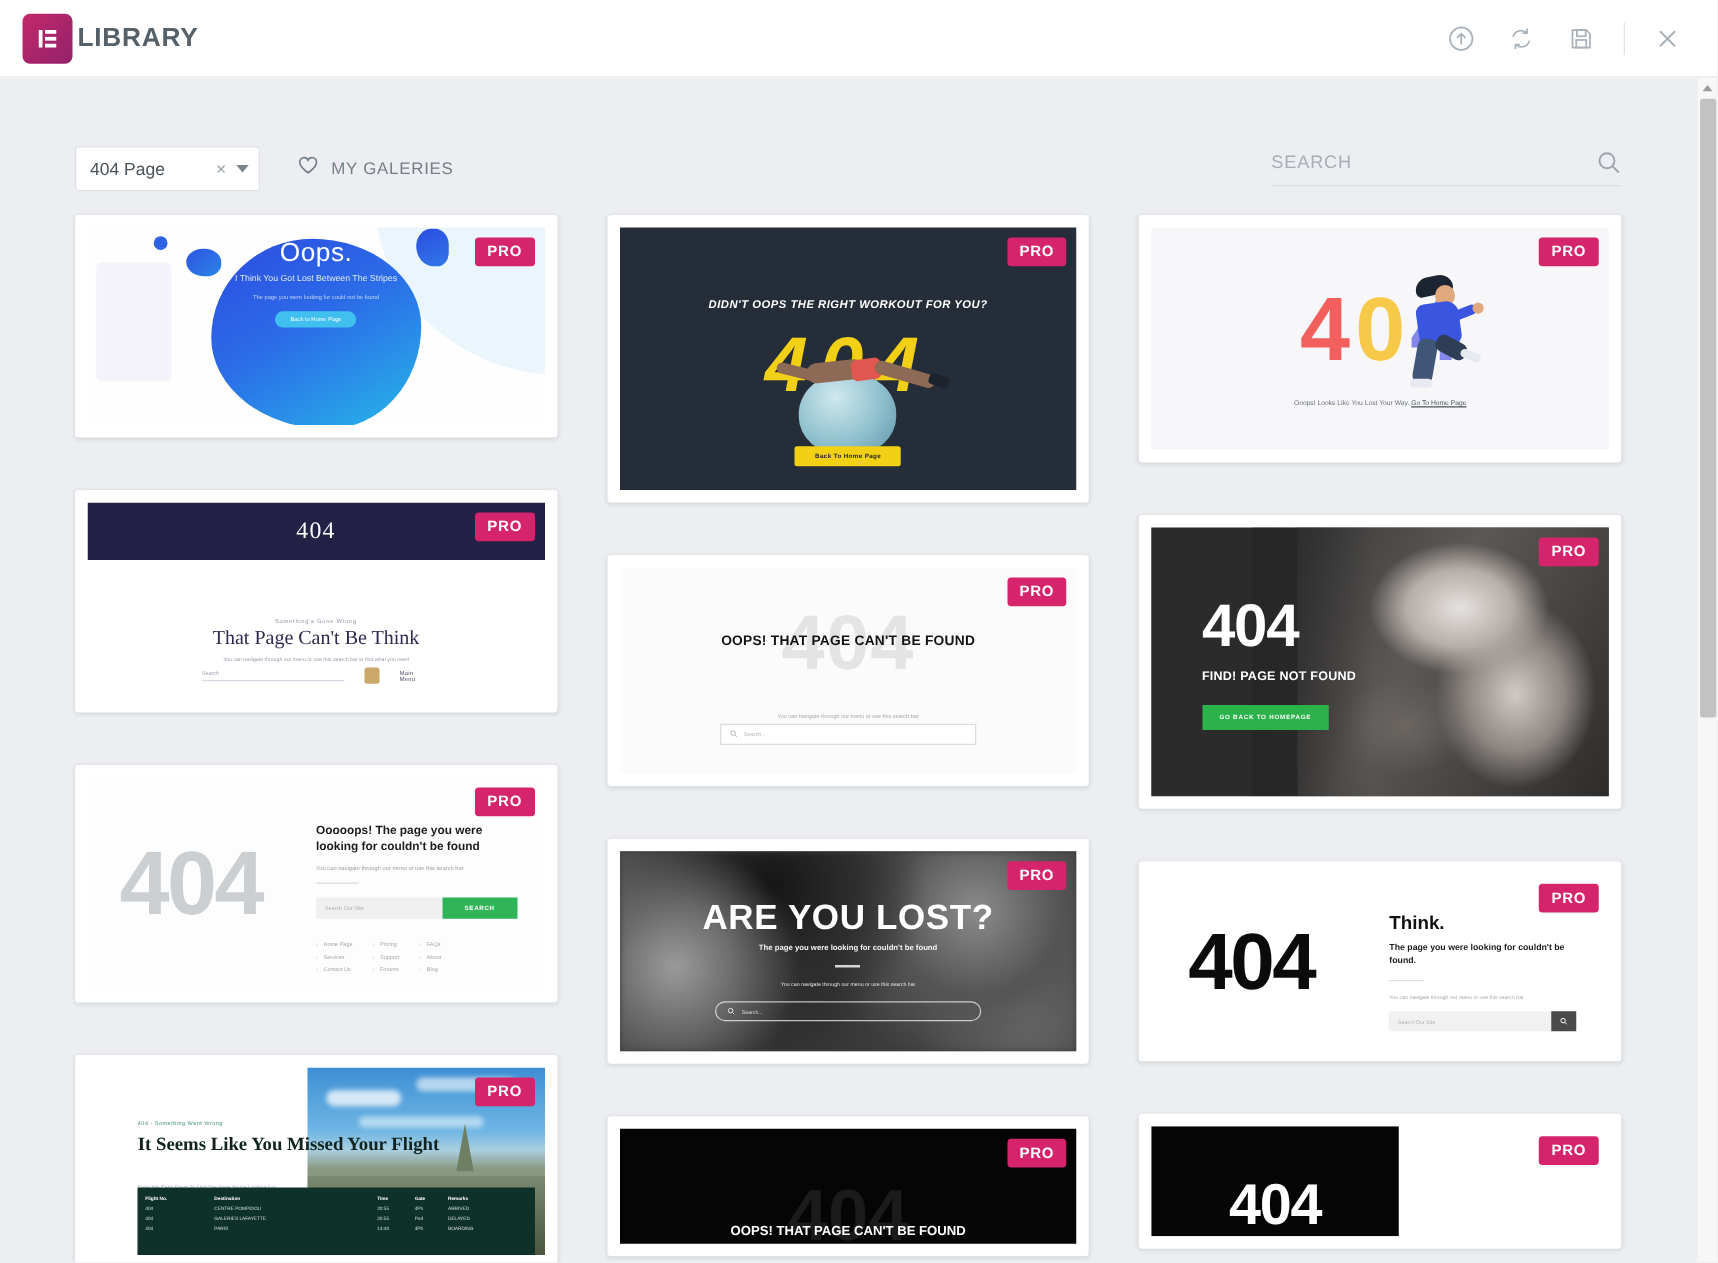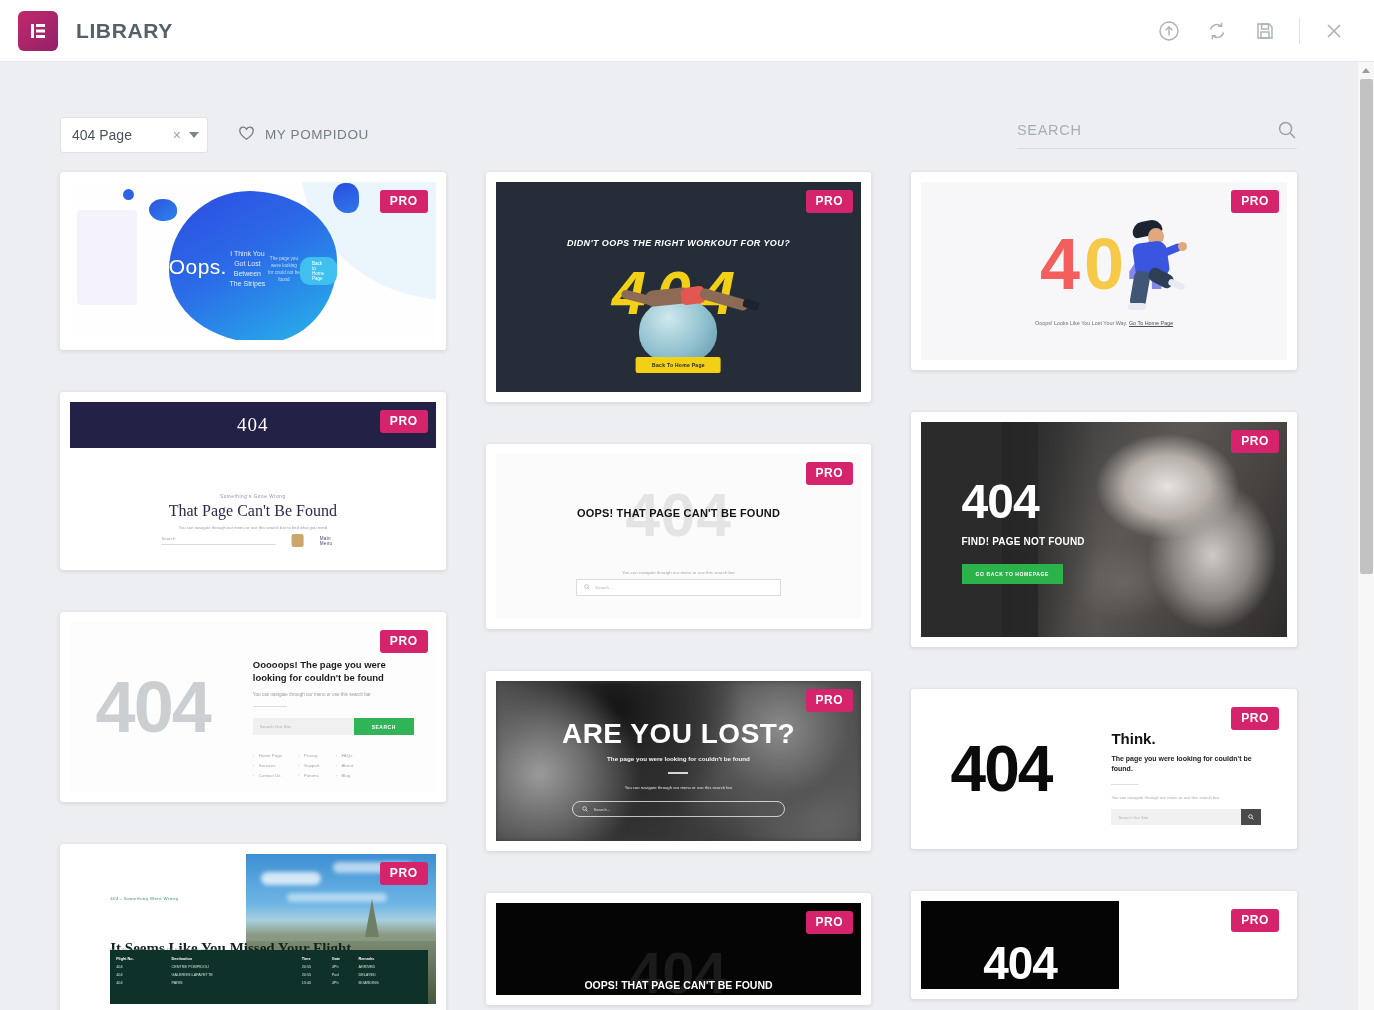--- a/index.html
+++ b/index.html
@@ -30,21 +30,21 @@
   }
   .logo {
     width: 40px; height: 40px;
     border-radius: 6px;
     background: linear-gradient(135deg, #c2296a 0%, #93216b 100%);
     display: flex; align-items: center; justify-content: center;
     flex: none;
   }
   .logo svg { display: block; }
   .brand-title {
-    margin-left: 18px;
+    margin-left: 4px;
     font-size: 21px;
     font-weight: bold;
     letter-spacing: .6px;
     color: #556068;
   }
 
   .tabs { display: flex; align-items: stretch; flex: none; }
   .tab {
     width: 163px;
     display: flex; align-items: center; justify-content: center;
@@ -213,21 +213,21 @@
     position: absolute; right: -4%; top: -14%;
     width: 150px; height: 140px; background: #eaf6fb;
     border-radius: 0 0 0 100%;
   }
   .blob {
     position: absolute; left: 50%; top: 50%;
     transform: translate(-50%,-46%);
     width: 168px; height: 152px;
     background: linear-gradient(150deg,#2d4be0 0%,#2b6ce8 45%,#27b7e8 100%);
     border-radius: 48% 52% 44% 56% / 52% 46% 54% 48%;
-    display: flex; flex-direction: row; align-items: center; justify-content: flex-start;
+    display: flex; flex-direction: column; align-items: center; justify-content: flex-start;
     color: #fff;
   }
   .blob .dot-a { position: absolute; left: -20px; top: 8px; width: 28px; height: 22px;
     background: linear-gradient(140deg,#2f52e3,#2a86e8); border-radius: 50% 50% 45% 55%; }
   .blob .dot-b { position: absolute; left: -46px; top: -2px; width: 11px; height: 11px;
     background: #2f63e5; border-radius: 50%; }
   .blob .dot-c { position: absolute; right: -22px; top: -8px; width: 26px; height: 30px;
     background: linear-gradient(160deg,#2c4ce1,#2f78e8); border-radius: 52% 48% 40% 60%; }
   .blob-title { font-size: 21px; letter-spacing: .4px; }
   .blob-sub { font-size: 7px; opacity: .85; text-align: center; line-height: 1.45; margin-top: 4px; }
@@ -383,21 +383,21 @@
     background: rgba(255,255,255,.6); border-radius: 10px; filter: blur(2px); }
   .fl-cloud3 { position: absolute; left: 22%; top: 26%; width: 100px; height: 9px;
     background: rgba(255,255,255,.5); border-radius: 10px; filter: blur(2px); }
   .fl-tower { position: absolute; left: 63%; top: 30%; width: 0; height: 0;
     border-left: 7px solid transparent; border-right: 7px solid transparent;
     border-bottom: 38px solid #6e7f63; }
   .fl-city { position: absolute; left: 0; right: 0; bottom: 0; height: 42%;
     background: linear-gradient(to bottom, rgba(120,135,110,.85), rgba(72,85,62,.95)); }
   .fl-kick { position: absolute; left: 11%; top: 28%; font-size: 4.4px; color: #3f8f76; letter-spacing: .4px; }
   .fl-title { position: absolute; left: 11%; top: 35%; font-family: "Liberation Serif", serif;
-    font-size: 15px; font-weight: bold; color: #10231e; line-height: 1.28; margin-top: 32px; }
+    font-size: 15px; font-weight: bold; color: #10231e; line-height: 1.28; }
   .fl-txt { position: absolute; left: 11%; top: 62%; font-size: 4.2px; color: #9aa3a0; }
   .fl-board {
     position: absolute; left: 11%; right: 2%; bottom: 0; height: 36%;
     background: #0e3129; padding: 5px 6px;
   }
   .fl-board table { width: 100%; border-collapse: collapse; font-size: 3.8px; color: #d9e7e2; }
   .fl-board th { text-align: left; color: #ffffff; font-weight: bold; padding: 2px 0; }
   .fl-board td { color: #cfe0da; padding: 2px 0; }
 
   
@@ -620,21 +620,21 @@
         <span class="select-clear">×</span>
         <span class="caret"></span>
       </div>
 
       <div class="favorites">
         <span>
           <svg width="17" height="16" viewBox="0 0 17 16" fill="none" stroke="currentColor" stroke-width="1.3">
             <path d="M8.5 14.2S1.8 10 1.8 5.6a3.5 3.5 0 0 1 6.7-1.4A3.5 3.5 0 0 1 15.2 5.6c0 4.4-6.7 8.6-6.7 8.6z"></path>
           </svg>
         </span>
-        <span class="favorites-label">MY POMPIDOU</span>
+        <span class="favorites-label">MY GALERIES</span>
       </div>
 
       <div class="toolbar-spacer"></div>
 
       <div class="search-wrap">
         <input class="search-input" type="text" placeholder="SEARCH" style="">
         <span class="search-icon">
           <svg width="20" height="20" viewBox="0 0 20 20" fill="none" stroke="currentColor" stroke-width="1.5">
             <circle cx="8.6" cy="8.6" r="6"></circle>
               <path d="M13.1 13.1L18 18"></path>
@@ -662,21 +662,21 @@
         </div>
       </div>
 
       <div class="card">
         <span class="pro-badge">PRO</span>
         <div class="thumb t-navy">
           <div class="nv-bar">
             <span class="nv-404">404</span>
           </div>
           <div class="nv-kicker">Something's Gone Wrong</div>
-          <div class="nv-title">That Page Can't Be Found</div>
+          <div class="nv-title">That Page Can't Be Think</div>
           <div class="nv-txt">You can navigate through our menu or use this search bar to find what you need</div>
           <div class="nv-form">
             <span class="nv-input">Search</span>
             <span class="nv-sbtn"></span>
             <span class="nv-menu">Main Menu</span>
           </div>
         </div>
       </div>
 
       <div class="card">

